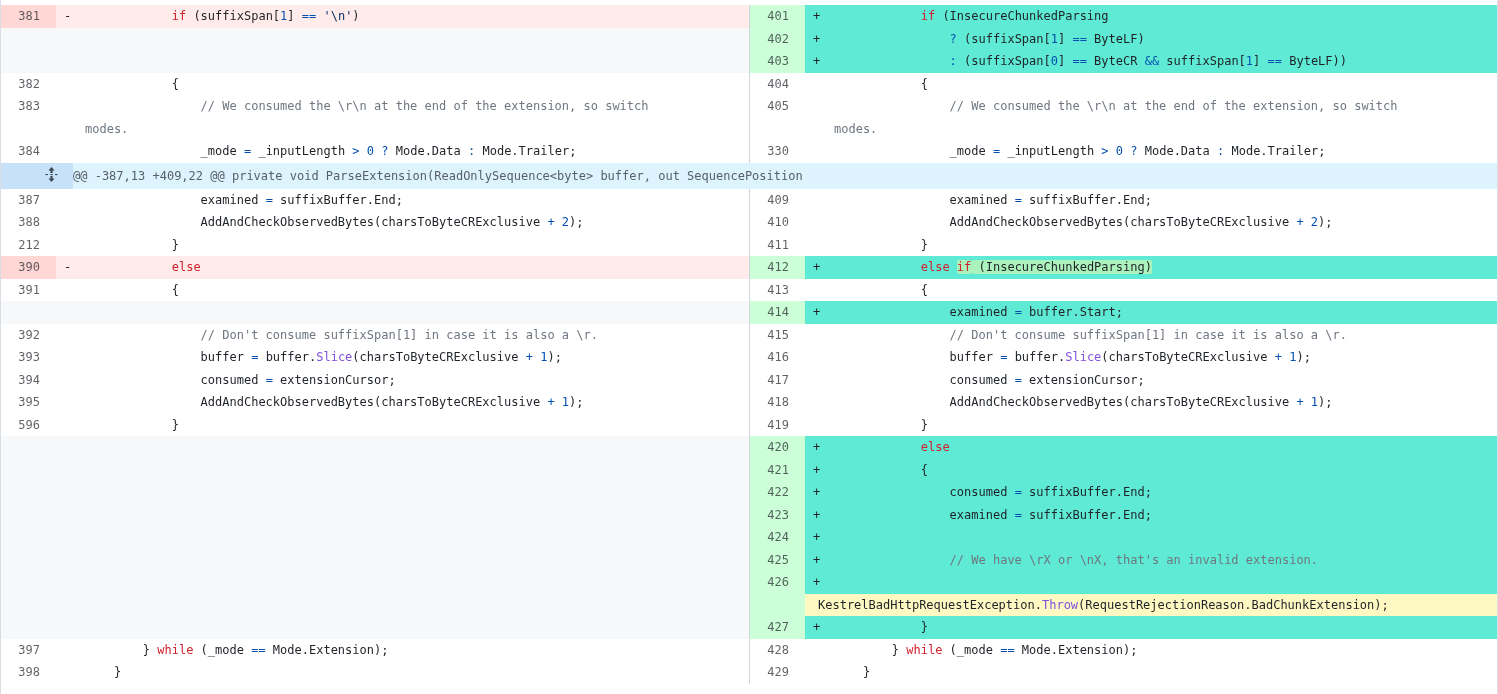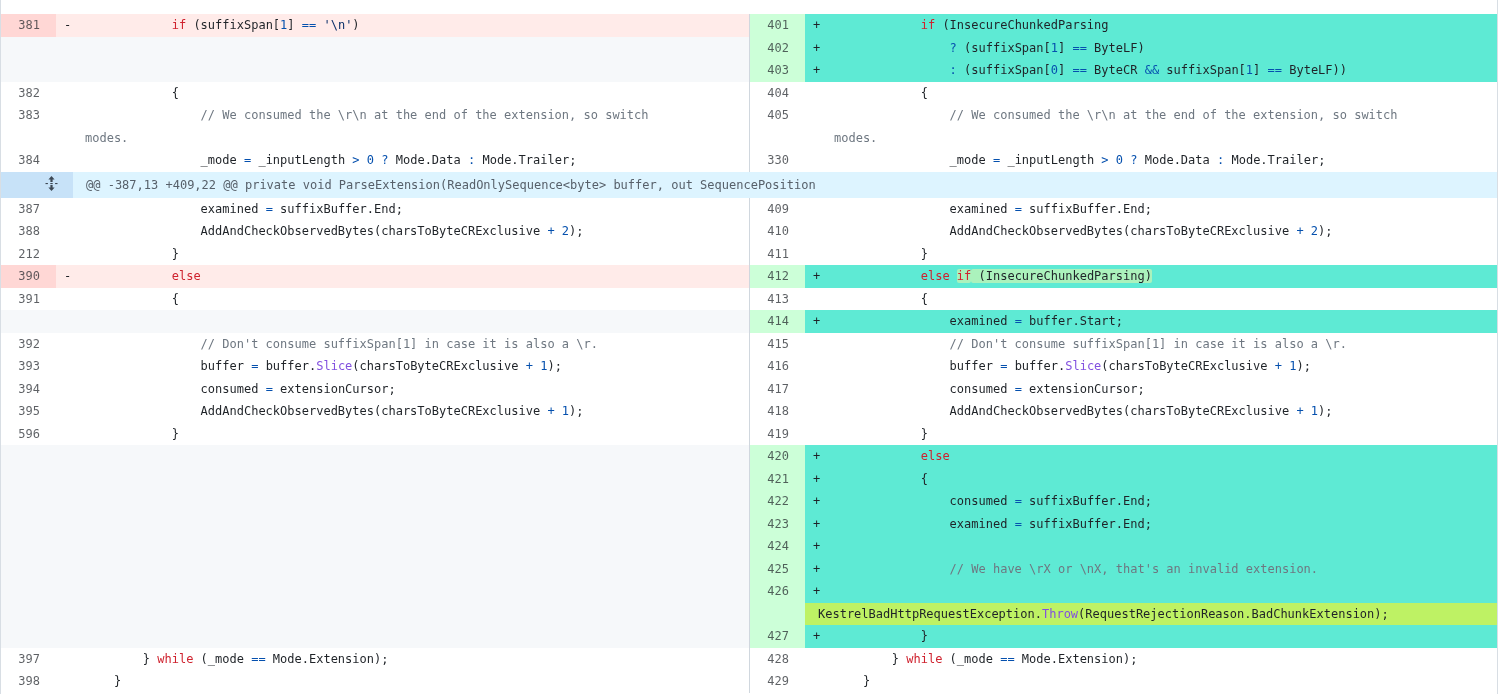--- a/index.html
+++ b/index.html
@@ -4,50 +4,50 @@
 <style>
   * { margin:0; padding:0; box-sizing:border-box; }
   body { background:#fff; }
   .diff {
     width:1498px; min-height:694px; background:#fff;
     border-left:1px solid #d8dee4; border-right:1px solid #d8dee4;
     font-family:"DejaVu Sans Mono","Liberation Mono",monospace;
     font-size:12px; color:#1f2328; overflow:hidden;
   }
   .section { display:grid; grid-template-columns:749px 749px; }
-  .section.top { padding-top:14px; }
+  .section.top { padding-top:5px; }
   .pane-left  { border-right:1px solid #d0d7de; }
   .row { display:flex; height:22.5px; line-height:22.5px; overflow:hidden; }
   .num {
     flex:0 0 55px; text-align:right; padding-right:16px;
     color:rgba(31,35,40,0.72); user-select:none; cursor:pointer;
   }
   .mark { flex:0 0 29px; padding-left:8px; color:#1f2328; }
   .code { flex:1; white-space:pre; overflow:hidden; padding-right:6px; }
   .row.del { background:#ffebe9; } .row.del .num { background:#ffd7d5; }
   .row.add { background:#5eead4; } .row.add .num { background:#ccffd8; }
-  .row.addwrap { background:#bef264; } .row.addwrap .num { background:#ccffd8; }
+  .row.addwrap { background:#fef9c3; } .row.addwrap .num { background:#ccffd8; }
   .row.addwrap .code { margin-left:-16px; }
   .row.fill { background:#f6f8fa; }
   .hl { background:#abf2bc; border-radius:2px; }
   .tk-k { color:#cf222e; }
   .tk-o { color:#0550ae; }
   .tk-s { color:#0a3069; }
   .tk-f { color:#8250df;margin-top:40px; }
   .tk-c { color:#6e7781; }
   .tk-p { color:#1f2328; }
   .hunk {
     display:flex; height:26px; line-height:26px; background:#ddf4ff;
     color:#57606a; white-space:pre; overflow:hidden;
   }
   .expand {
     flex:0 0 72px; height:26px; background:#c7e2f8; border:none;
     display:flex; align-items:center; justify-content:center; cursor:pointer;
   }
-  .hunk-text { padding-left:13px; }
+  .hunk-text { }
 </style>
 </head>
 <body>
 
 <div class="diff">
   <div class="section top">
     <div class="pane-left">
         <div class="row del">
           <span class="num">381</span>
           <span class="mark">-</span>

